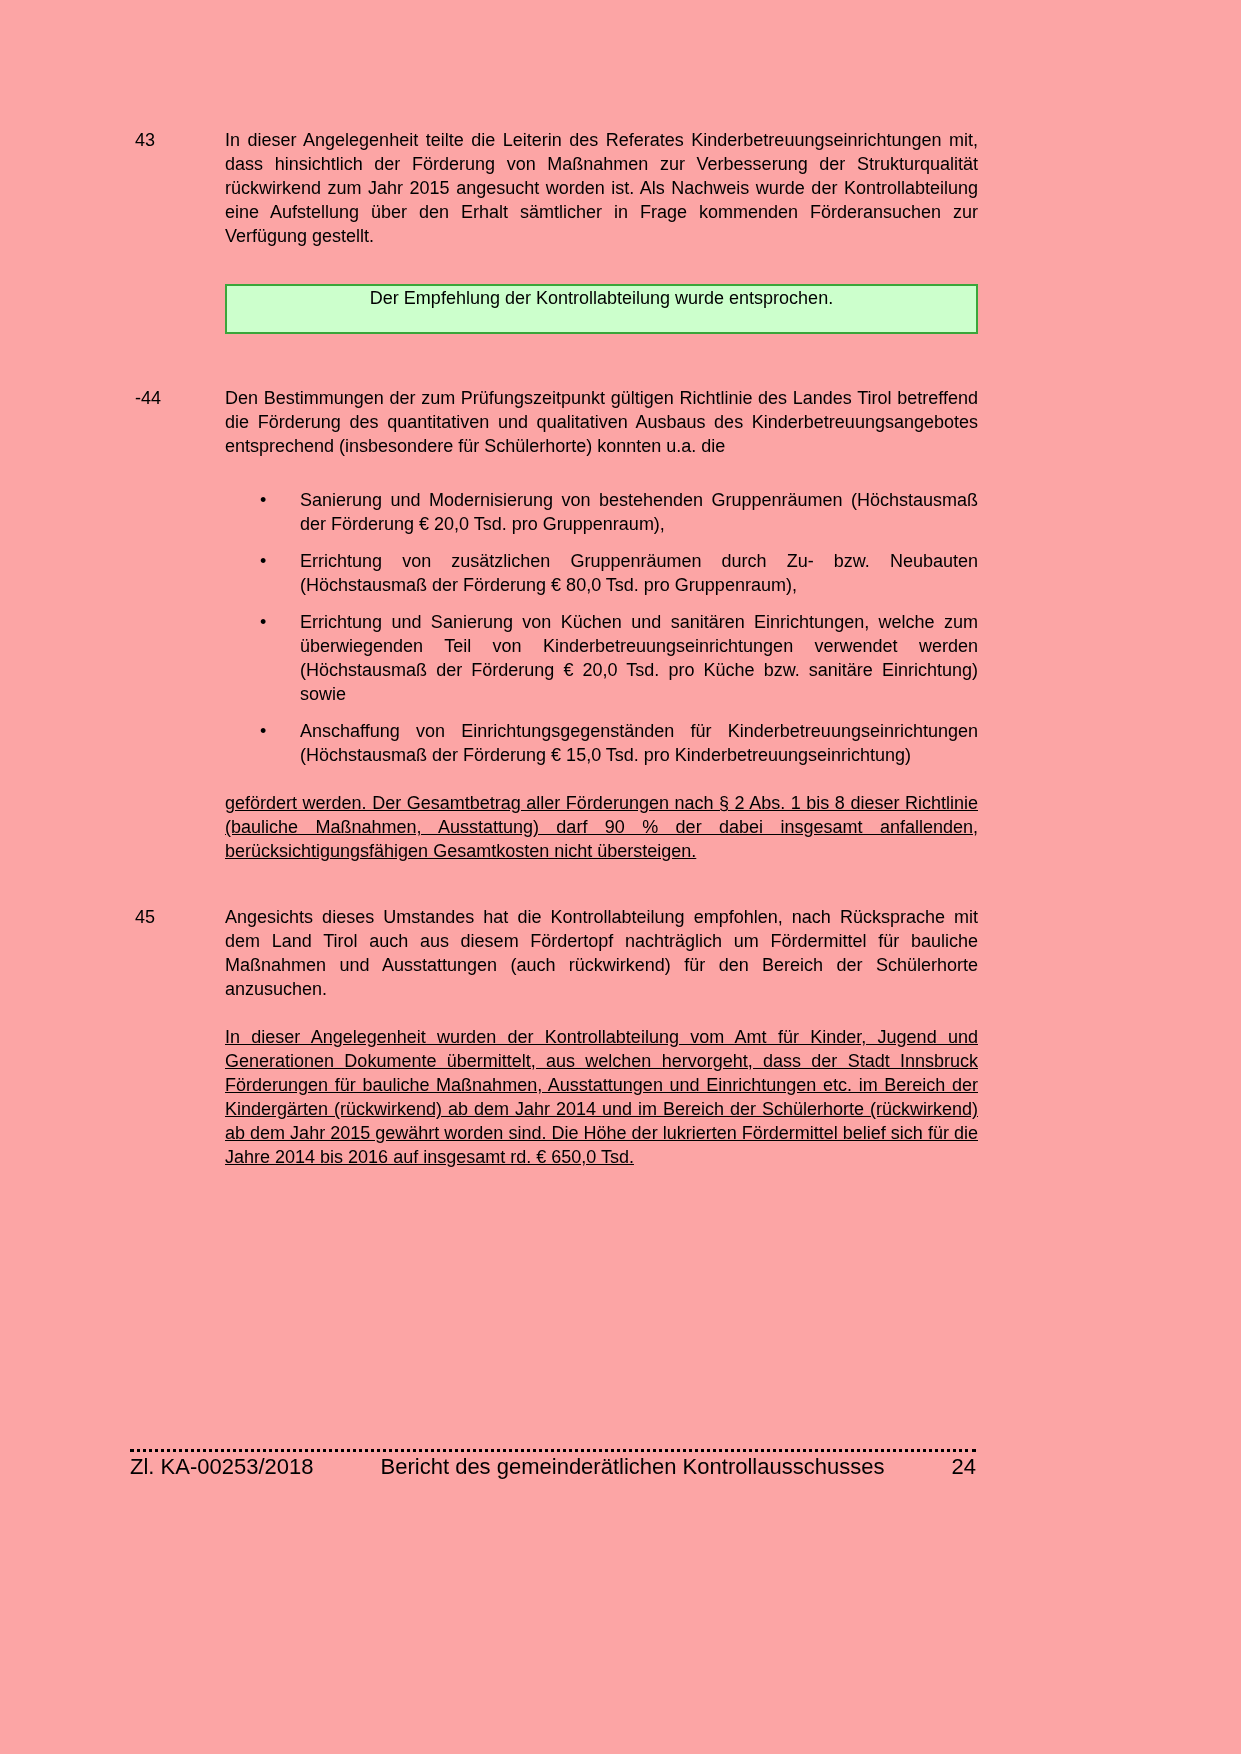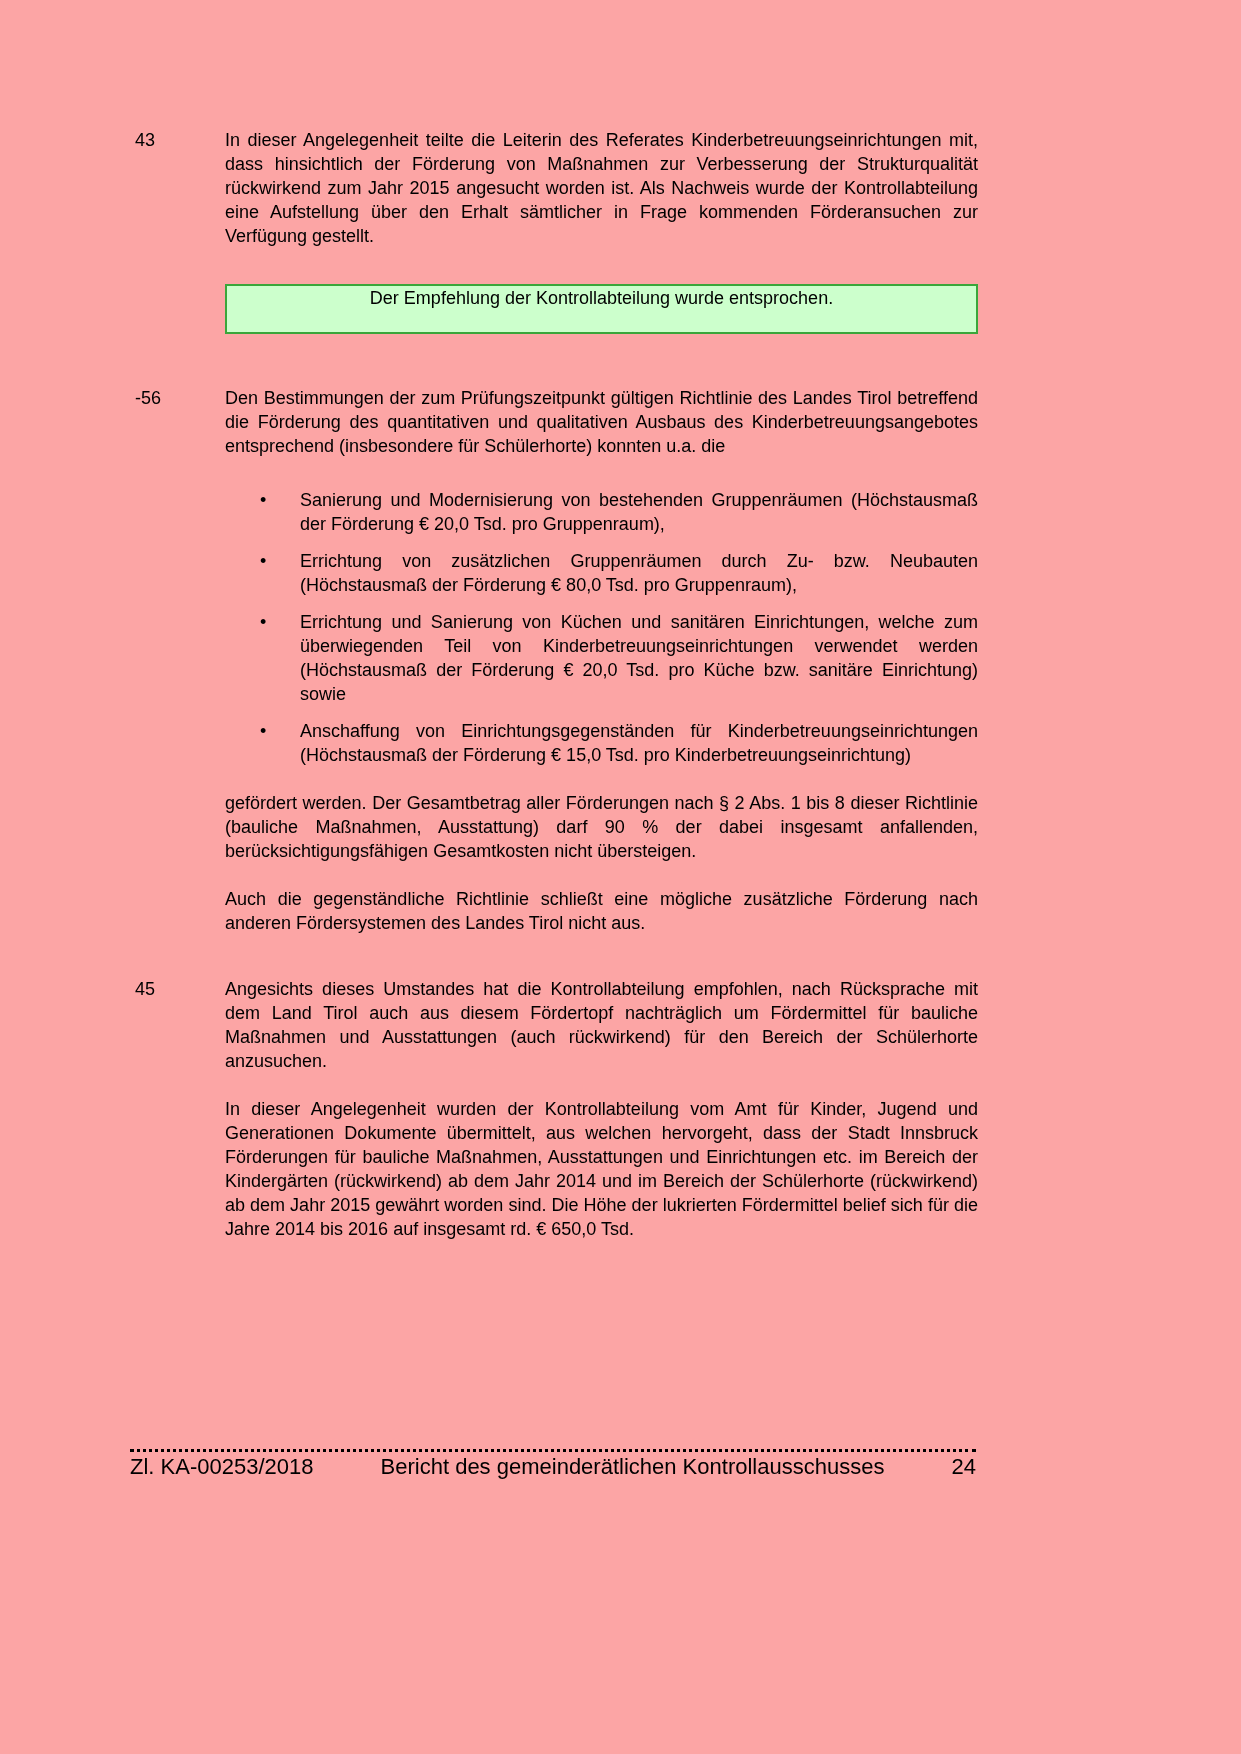--- a/index.html
+++ b/index.html
@@ -34,20 +34,21 @@
   }
   .para .body {
     margin: 0;
     width: 753px;
     text-align: justify;
   }
   .plain {
     margin: 24px 0 0 90px;
     width: 753px;
     text-align: justify;
+    text-decoration: underline;
   }
   .rec-box {
     box-sizing: border-box;
     margin: 36px 0 0 90px;
     width: 753px;
     height: 50px;
     background: #ccffcc;
     border: 2px solid #3aa63a;
     display: flex;
     align-items: flex-start;
@@ -107,34 +108,33 @@
     <section class="para p43">
       <div class="num">43</div>
       <p class="body">In dieser Angelegenheit teilte die Leiterin des Referates Kinderbetreuungseinrichtungen mit, dass hinsichtlich der Förderung von Maßnahmen zur Verbesserung der Strukturqualität rückwirkend zum Jahr 2015 angesucht worden ist. Als Nachweis wurde der Kontrollabteilung eine Aufstellung über den Erhalt sämtlicher in Frage kommenden Förderansuchen zur Verfügung gestellt.</p>
     </section>
 
     <div class="rec-box">
       <span>Der Empfehlung der Kontrollabteilung wurde entsprochen.</span>
     </div>
 
     <section class="para p44">
-      <div class="num">-56</div>
+      <div class="num">-44</div>
       <p class="body">Den Bestimmungen der zum Prüfungszeitpunkt gültigen Richtlinie des Landes Tirol betreffend die Förderung des quantitativen und qualitativen Ausbaus des Kinderbetreuungsangebotes entsprechend (insbesondere für Schülerhorte) konnten u.a. die</p>
     </section>
 
     <ul class="bullets">
       <li>Sanierung und Modernisierung von bestehenden Gruppenräumen (Höchstausmaß der Förderung € 20,0 Tsd. pro Gruppenraum),</li>
       <li>Errichtung von zusätzlichen Gruppenräumen durch Zu- bzw. Neubauten (Höchstausmaß der Förderung € 80,0 Tsd. pro Gruppenraum),</li>
       <li>Errichtung und Sanierung von Küchen und sanitären Einrichtungen, welche zum überwiegenden Teil von Kinderbetreuungseinrichtungen verwendet werden (Höchstausmaß der Förderung € 20,0 Tsd. pro Küche bzw. sanitäre Einrichtung) sowie</li>
       <li>Anschaffung von Einrichtungsgegenständen für Kinderbetreuungseinrichtungen (Höchstausmaß der Förderung € 15,0 Tsd. pro Kinderbetreuungseinrichtung)</li>
     </ul>
 
     <p class="plain">gefördert werden. Der Gesamtbetrag aller Förderungen nach § 2 Abs. 1 bis 8 dieser Richtlinie (bauliche Maßnahmen, Ausstattung) darf 90 % der dabei insgesamt anfallenden, berücksichtigungsfähigen Gesamtkosten nicht übersteigen.</p>
 
-    <p class="plain">Auch die gegenständliche Richtlinie schließt eine mögliche zusätzliche Förderung nach anderen Fördersystemen des Landes Tirol nicht aus.</p>
 
     <section class="para p45">
       <div class="num">45</div>
       <p class="body">Angesichts dieses Umstandes hat die Kontrollabteilung empfohlen, nach Rücksprache mit dem Land Tirol auch aus diesem Fördertopf nachträglich um Fördermittel für bauliche Maßnahmen und Ausstattungen (auch rückwirkend) für den Bereich der Schülerhorte anzusuchen.</p>
     </section>
 
 
     <p class="plain">In dieser Angelegenheit wurden der Kontrollabteilung vom Amt für Kinder, Jugend und Generationen Dokumente übermittelt, aus welchen hervorgeht, dass der Stadt Innsbruck Förderungen für bauliche Maßnahmen, Ausstattungen und Einrichtungen etc. im Bereich der Kindergärten (rückwirkend) ab dem Jahr 2014 und im Bereich der Schülerhorte (rückwirkend) ab dem Jahr 2015 gewährt worden sind. Die Höhe der lukrierten Fördermittel belief sich für die Jahre 2014 bis 2016 auf insgesamt rd. € 650,0 Tsd.</p>
 
   </main>

